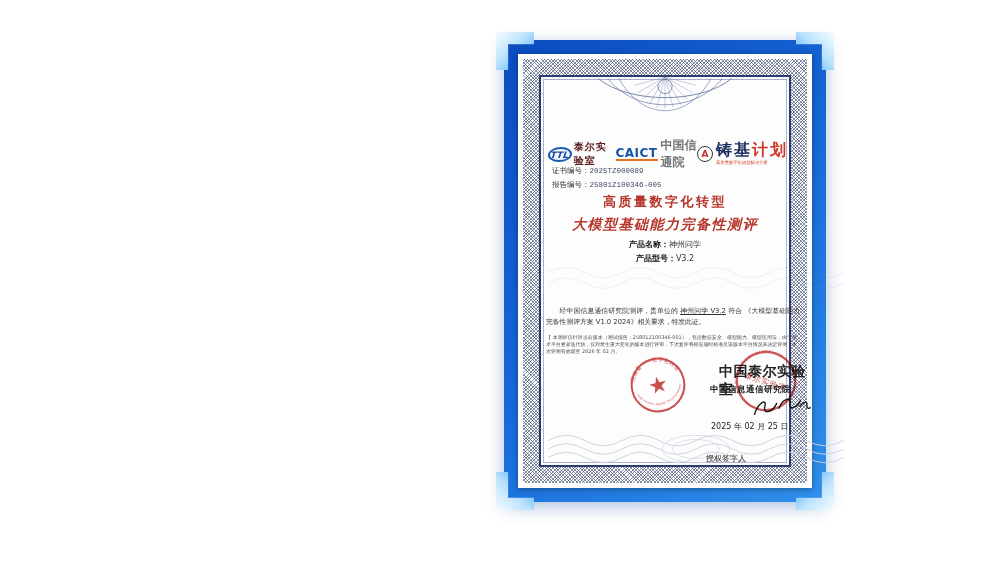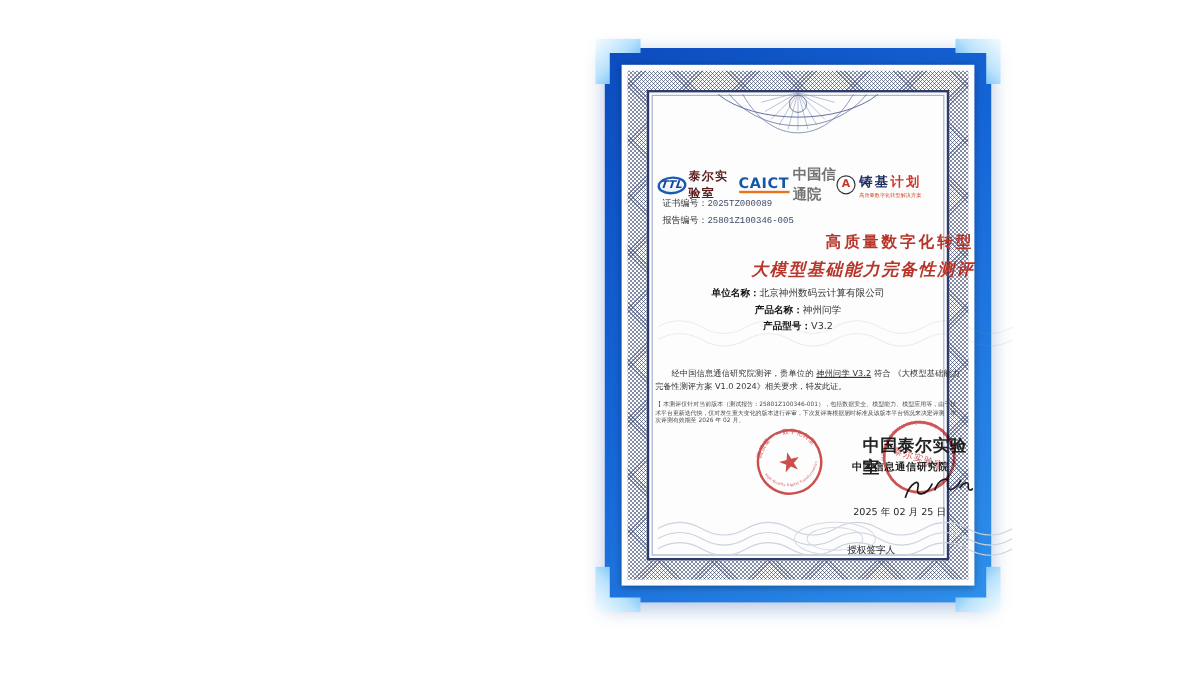--- a/index.html
+++ b/index.html
@@ -49,30 +49,30 @@
   .ttl-name { font-size:10px; font-weight:bold; color:#5c1d1d; letter-spacing:1px;
               font-family:"DejaVu Serif", serif; }
   .caict { display:flex; align-items:center; gap:3px; }
   .caict-abbr { font-size:12px; font-weight:800; color:#1456a8; letter-spacing:.5px;
                 border-bottom:2.5px solid #e8731f; line-height:12px; }
   .caict-name { font-size:12px; font-weight:700; color:#737373; }
   .zhuji { display:flex; align-items:center; gap:3px; }
   .zhuji-icon { width:16px; height:16px; border:1.4px solid #333; border-radius:50%; flex:0 0 auto;
                 display:flex; align-items:center; justify-content:center;
                 color:#c8372a; font-weight:bold; font-size:9px; background:#fff; }
-  .zhuji-line1 { font-size:11px; font-weight:800; letter-spacing:2px; line-height:11px; }
+  .zhuji-line1 { font-size:16px; font-weight:800; letter-spacing:2px; line-height:11px; }
   .zhuji-dark { color:#1a2a5e; } .zhuji-red { color:#cf3626; }
   .zhuji-sub { font-size:6px; color:#d0482a; transform:scale(.72); transform-origin:left top;
                white-space:nowrap; margin-top:1px; }
 
   
   .numbers { position:absolute; top:111px; left:34px; font-size:7.5px; color:#3f4a66;
              line-height:13.5px; z-index:2;font-family:Liberation Mono, monospace; }
   .num-label { color:#333; }
-  .title { position:absolute; top:139px; left:0; right:0; text-align:right;
+  .title { position:absolute; top:139px; left:0; right:0; text-align:center;
            color:#b7352a; font-weight:bold; z-index:2; }
   .title-l1 { font-size:13px; letter-spacing:2.5px; }
   .title-l2 { font-size:14px; letter-spacing:1.5px; margin-top:5px;font-style:italic; }
   .fields { position:absolute; top:184px; left:0; right:0; text-align:center;
             font-size:8px; line-height:13.5px; color:#333; z-index:2; }
   .flabel { font-weight:bold; color:#111; }
 
   
   .statement { position:absolute; top:252px; left:28px; right:12px; z-index:2;
                font-size:6.8px; line-height:10.5px; color:#333; text-indent:2em; text-align:justify; }
@@ -170,23 +170,20 @@
           </div>
         </div>
 
         <div class="title">
           <div class="title-l1">高质量数字化转型</div>
           <div class="title-l2">大模型基础能力完备性测评</div>
         </div>
 
         <div class="fields">
           <div>
-            <span class="flabel">单位名称：</span><span>北京神州数码云计算有限公司</span>
-          </div>
-          <div>
             <span class="flabel">产品名称：</span><span>神州问学</span>
           </div>
           <div>
             <span class="flabel">产品型号：</span><span>V3.2</span>
           </div>
         </div>
 
         <p class="statement">
           <span>经中国信息通信研究院测评，贵单位的 </span><span class="u">神州问学 V3.2</span><span> 符合 </span><span>《大模型基础能力完备性测评方案 V1.0 2024》</span><span>相关要求，特发此证。</span>
         </p>

